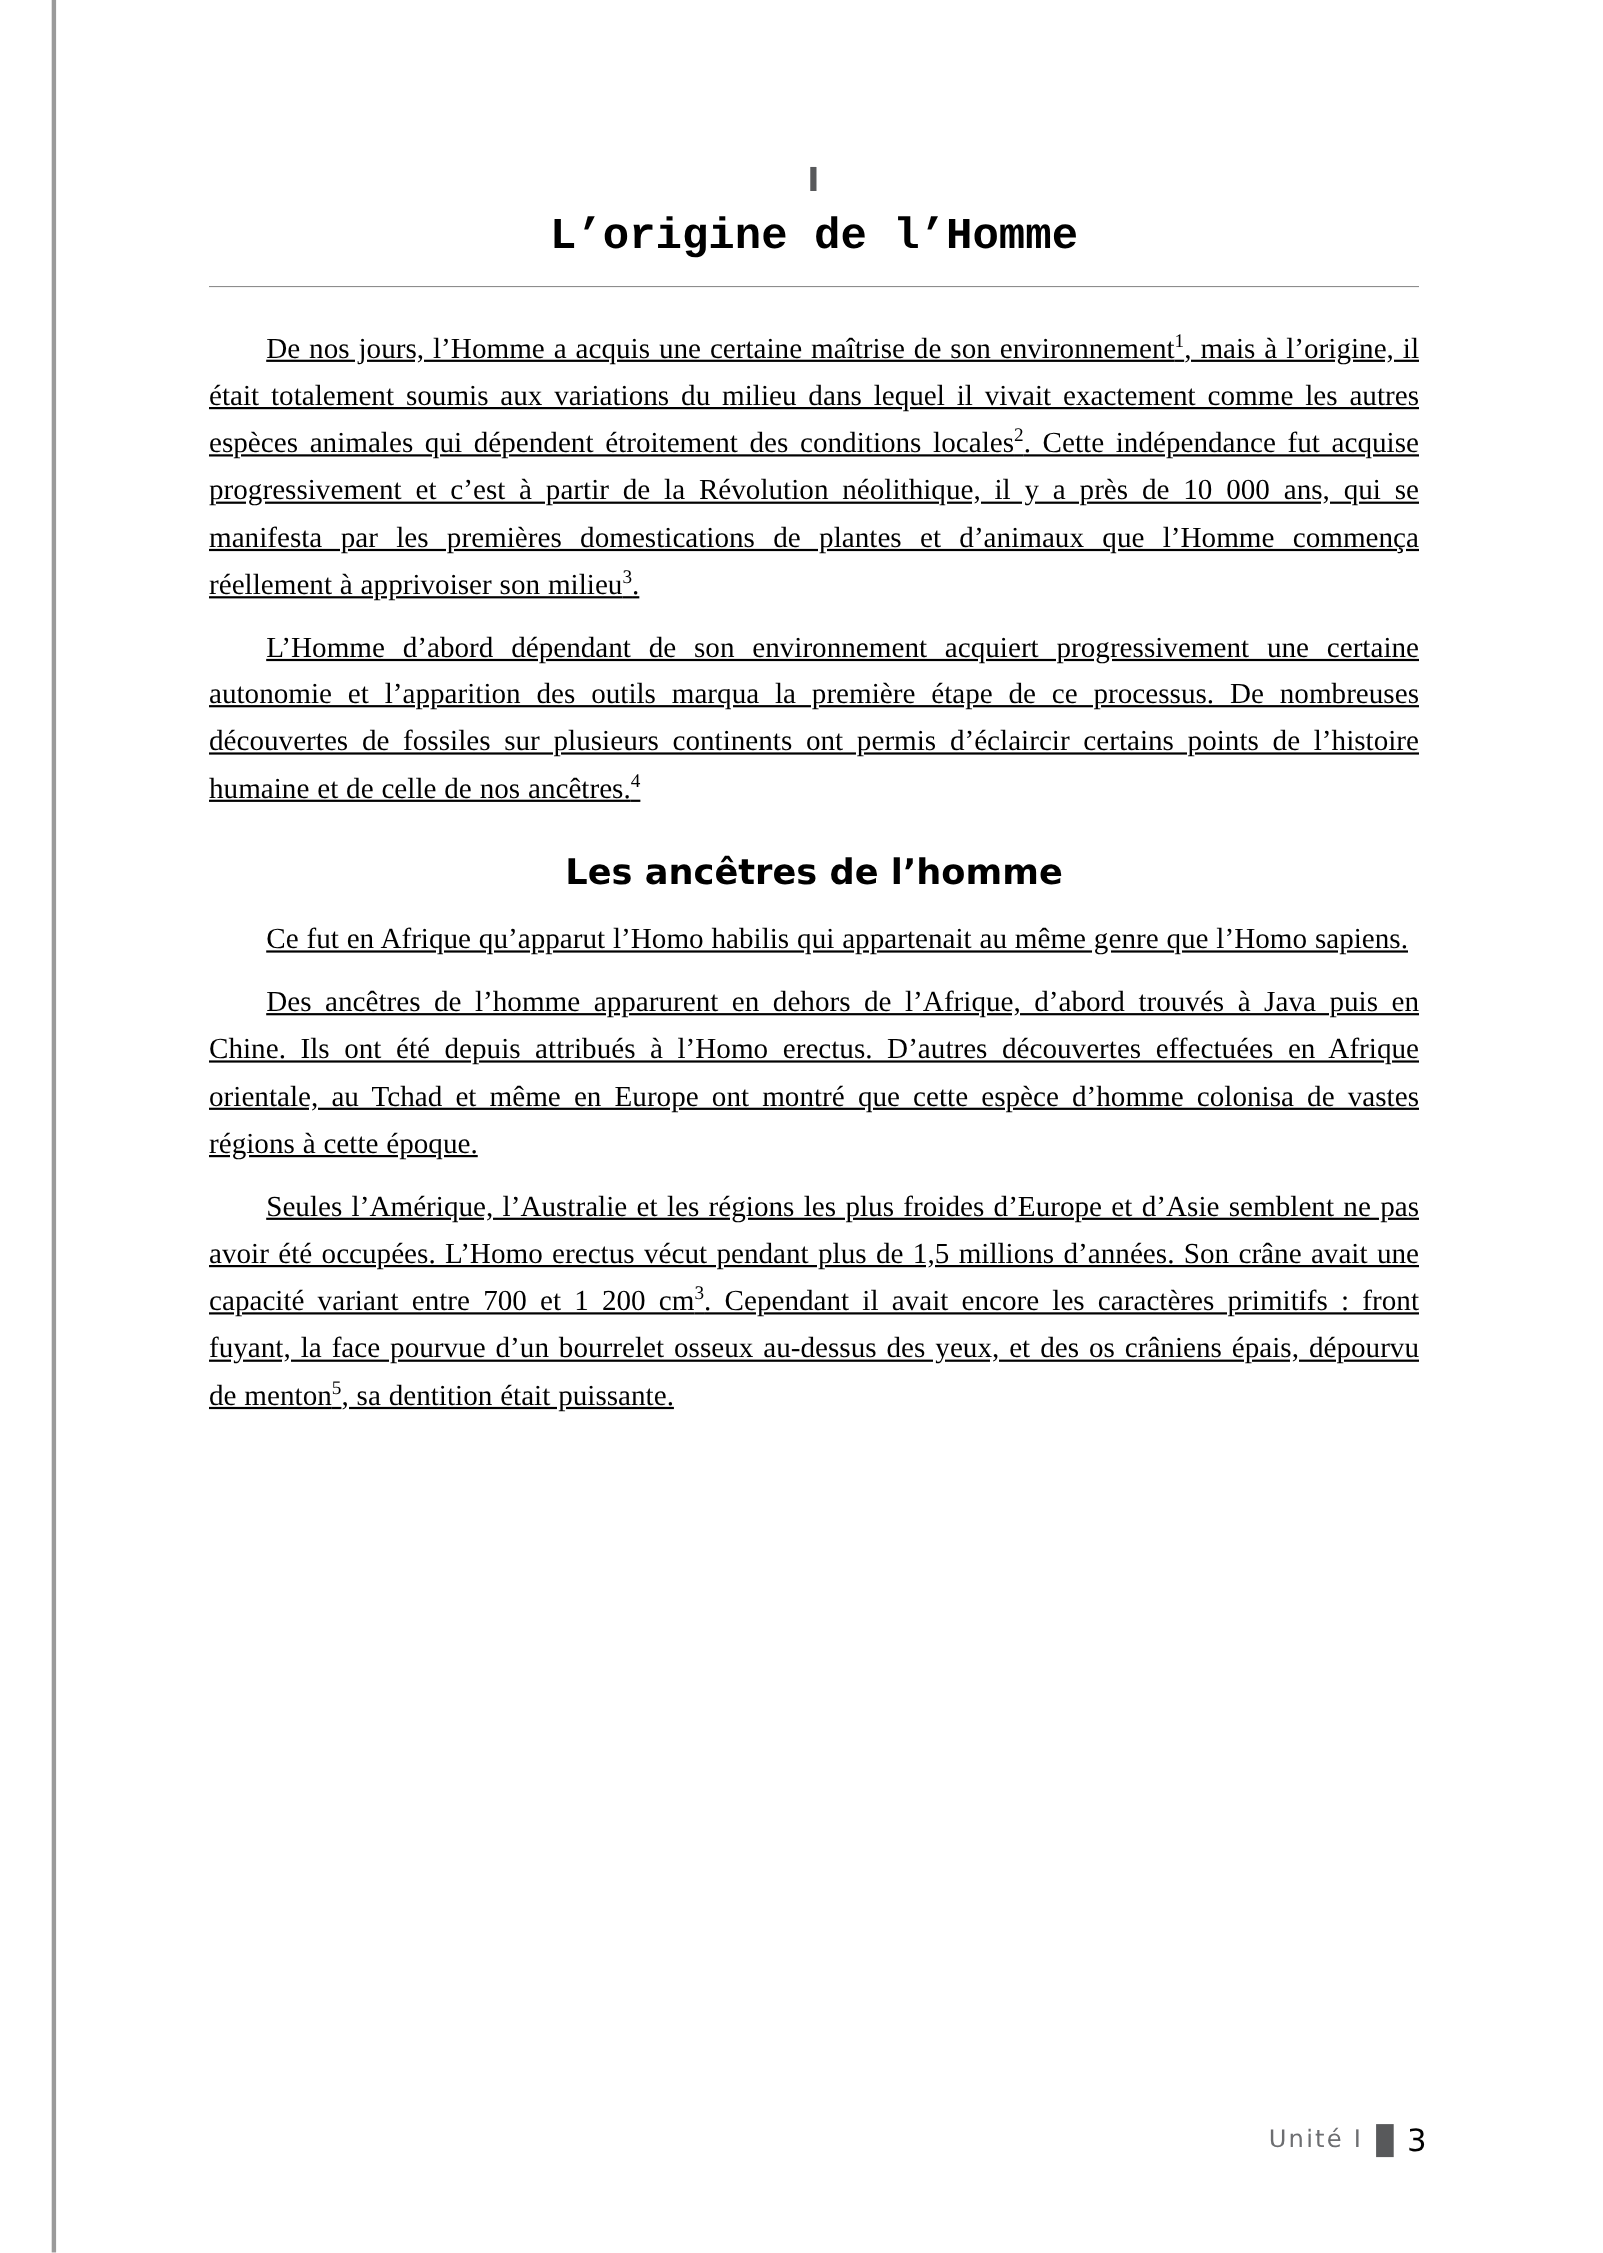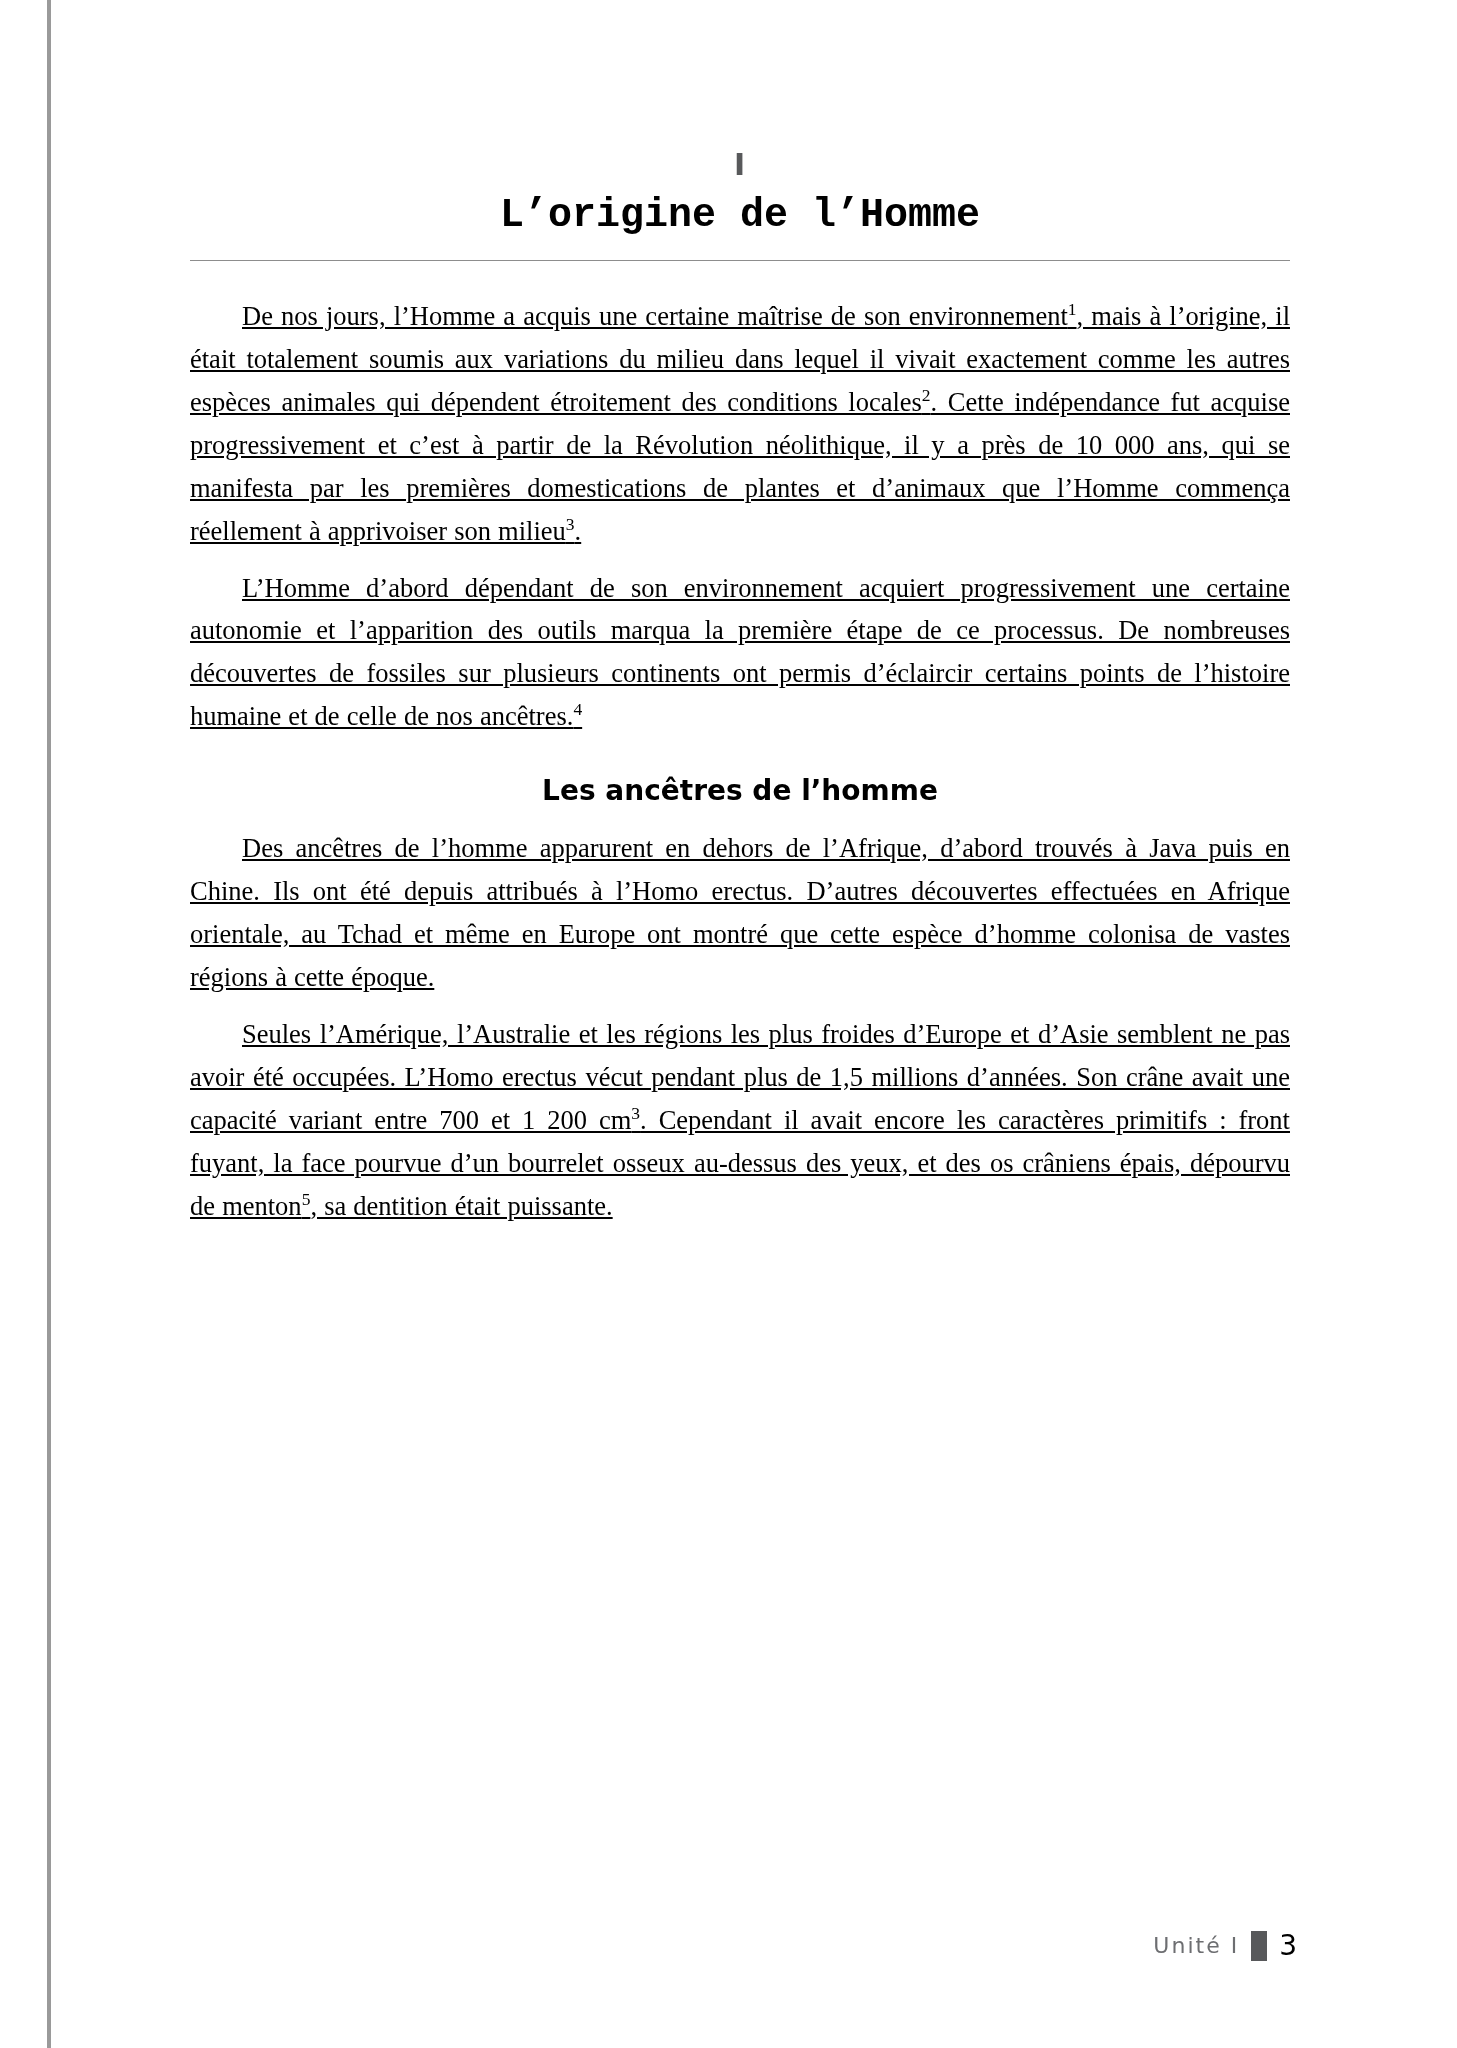--- a/index.html
+++ b/index.html
@@ -63,21 +63,21 @@
     margin: 0 0 14px 0;
     text-indent: 52px;
     hyphens: none;
     word-spacing: 0.5px;
     text-decoration: underline;
   }
   .section-heading {
     text-align: center;
     font-family: "DejaVu Sans", sans-serif;
     font-weight: bold;
-    font-size: 28px;
+    font-size: 32px;
     margin: 36px 0 20px 0;
   }
   sup {
     font-size: 0.66em;
     vertical-align: super;
     line-height: 0;
   }
   .footer {
     position: absolute;
     right: 160px;
@@ -116,20 +116,21 @@
 
     <h1 class="chapter-title">L’origine de l’Homme</h1>
 
     <hr class="title-rule">
 
     <p class="body">De nos jours, l’Homme a acquis une certaine maîtrise de son environnement<sup>1</sup>, mais à l’origine, il était totalement soumis aux variations du milieu dans lequel il vivait exactement comme les autres espèces animales qui dépendent étroitement des conditions locales<sup>2</sup>. Cette indépendance fut acquise progressivement et c’est à partir de la Révolution néolithique, il y a près de 10 000 ans, qui se manifesta par les premières domestications de plantes et d’animaux que l’Homme commença réellement à apprivoiser son milieu<sup>3</sup>.</p>
     <p class="body">L’Homme d’abord dépendant de son environnement acquiert progressivement une certaine autonomie et l’apparition des outils marqua la première étape de ce processus. De nombreuses découvertes de fossiles sur plusieurs continents ont permis d’éclaircir certains points de l’histoire humaine et de celle de nos ancêtres.<sup>4</sup></p>
 
     <h2 class="section-heading">Les ancêtres de l’homme</h2>
 
+    <p class="body">Ce fut en Afrique qu’apparut l’Homo habilis qui appartenait au même genre que l’Homo sapiens.</p>
     <p class="body">Des ancêtres de l’homme apparurent en dehors de l’Afrique, d’abord trouvés à Java puis en Chine. Ils ont été depuis attribués à l’Homo erectus. D’autres découvertes effectuées en Afrique orientale, au Tchad et même en Europe ont montré que cette espèce d’homme colonisa de vastes régions à cette époque.</p>
     <p class="body">Seules l’Amérique, l’Australie et les régions les plus froides d’Europe et d’Asie semblent ne pas avoir été occupées. L’Homo erectus vécut pendant plus de 1,5 millions d’années. Son crâne avait une capacité variant entre 700 et 1 200 cm<sup>3</sup>. Cependant il avait encore les caractères primitifs : front fuyant, la face pourvue d’un bourrelet osseux au-dessus des yeux, et des os crâniens épais, dépourvu de menton<sup>5</sup>, sa dentition était puissante.</p>
 
   </div>
 
   <div class="footer">
     <span class="footer-unit">Unité I</span>
     <span class="footer-square"></span>
     <span class="footer-page">3</span>
   </div>

